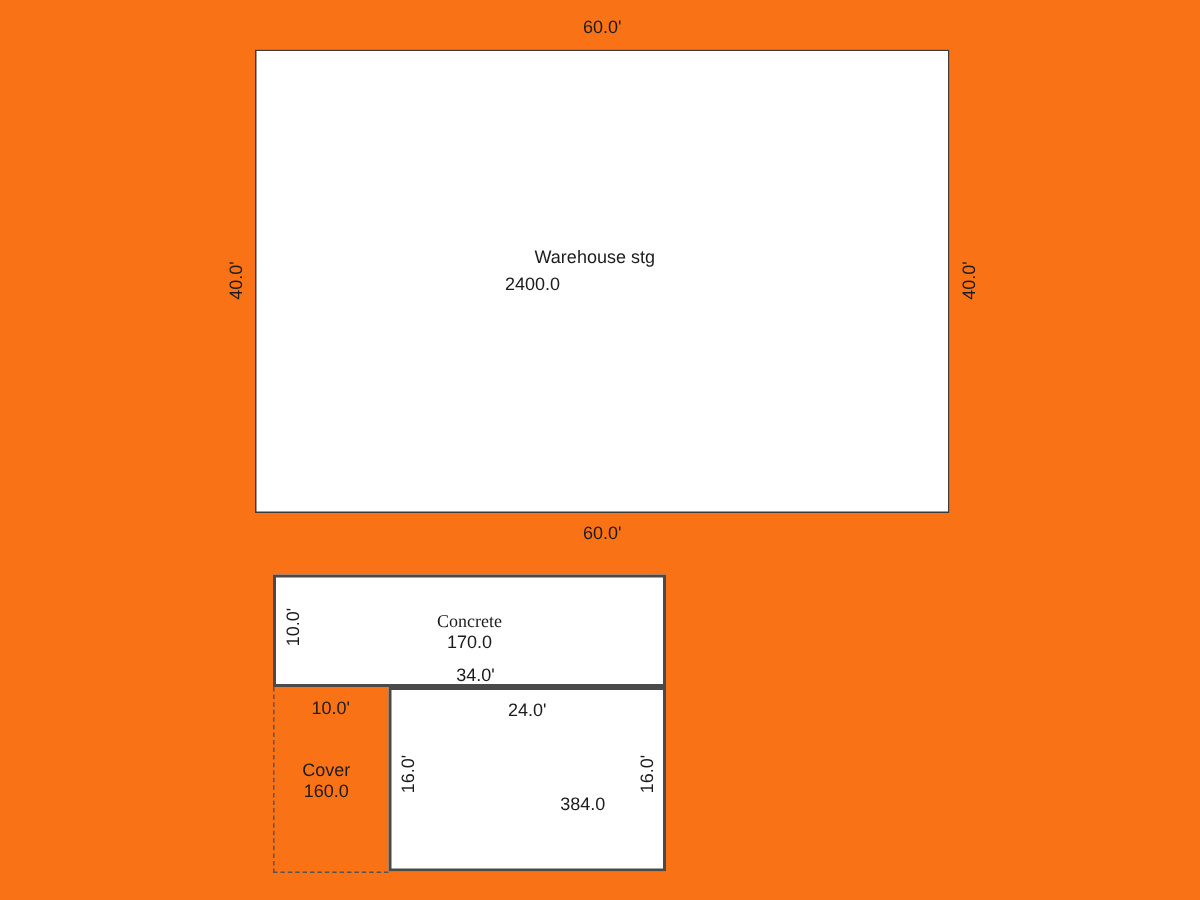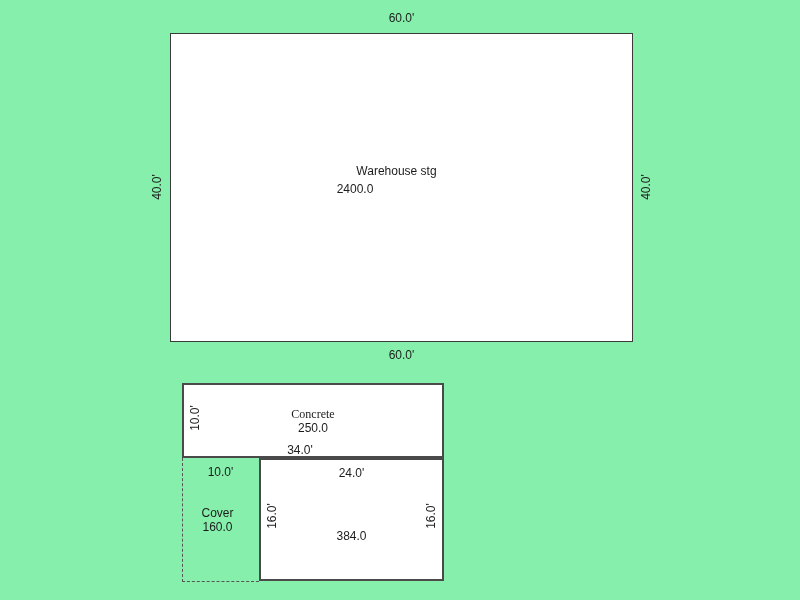--- a/index.html
+++ b/index.html
@@ -4,21 +4,21 @@
 <style>
   html, body {
     margin: 0;
     padding: 0;
     background: #ffffff;
   }
   .canvas {
     position: relative;
     width: 800px;
     height: 600px;
-    background: #86efac;
+    background: #f97316;
     font-family: "Liberation Sans", "DejaVu Sans", sans-serif;
     font-size: 12px;
     color: #1c1c1c;
     overflow: hidden;
   }
   .rect {
     position: absolute;
     box-sizing: border-box;
     background: #ffffff;
   }
@@ -62,36 +62,36 @@
 
   <div class="hlabel" style="left:170px; top:182px; width:370px;">2400.0</div>
 
 
   <div class="rect rect-thick" style="left:182px; top:383px; width:262px; height:75px;"></div>
 
   <div class="vlabel" style="left:195px; top:418px;">10.0'</div>
 
   <div class="hlabel" style="left:182px; top:407px; width:262px;font-family:Liberation Serif, serif;">Concrete</div>
 
-  <div class="hlabel" style="left:182px; top:421px; width:262px;">250.0</div>
+  <div class="hlabel" style="left:182px; top:421px; width:262px;">170.0</div>
 
-  <div class="hlabel" style="left:166px; top:443px; width:268px;">34.0'</div>
+  <div class="hlabel" style="left:183px; top:443px; width:268px;">34.0'</div>
 
   <div class="rect dashed-lb" style="left:182px; top:458px; width:77px; height:124px;"></div>
 
   <div class="hlabel" style="left:182px; top:465px; width:77px;">10.0'</div>
 
   <div class="hlabel" style="left:182px; top:506px; width:71px;">Cover</div>
 
   <div class="hlabel" style="left:182px; top:520px; width:71px;">160.0</div>
 
   <div class="rect rect-thick" style="left:259px; top:458px; width:185px; height:123px;"></div>
 
   <div class="hlabel" style="left:259px; top:466px; width:185px;">24.0'</div>
 
   <div class="vlabel" style="left:272px; top:516px;">16.0'</div>
 
   <div class="vlabel" style="left:431px; top:516px;">16.0'</div>
 
 
-  <div class="hlabel" style="left:259px; top:529px; width:185px;">384.0</div>
+  <div class="hlabel" style="left:259px; top:529px; width:185px;padding-left:37px;">384.0</div>
 
 </div>
 
 </body></html>

